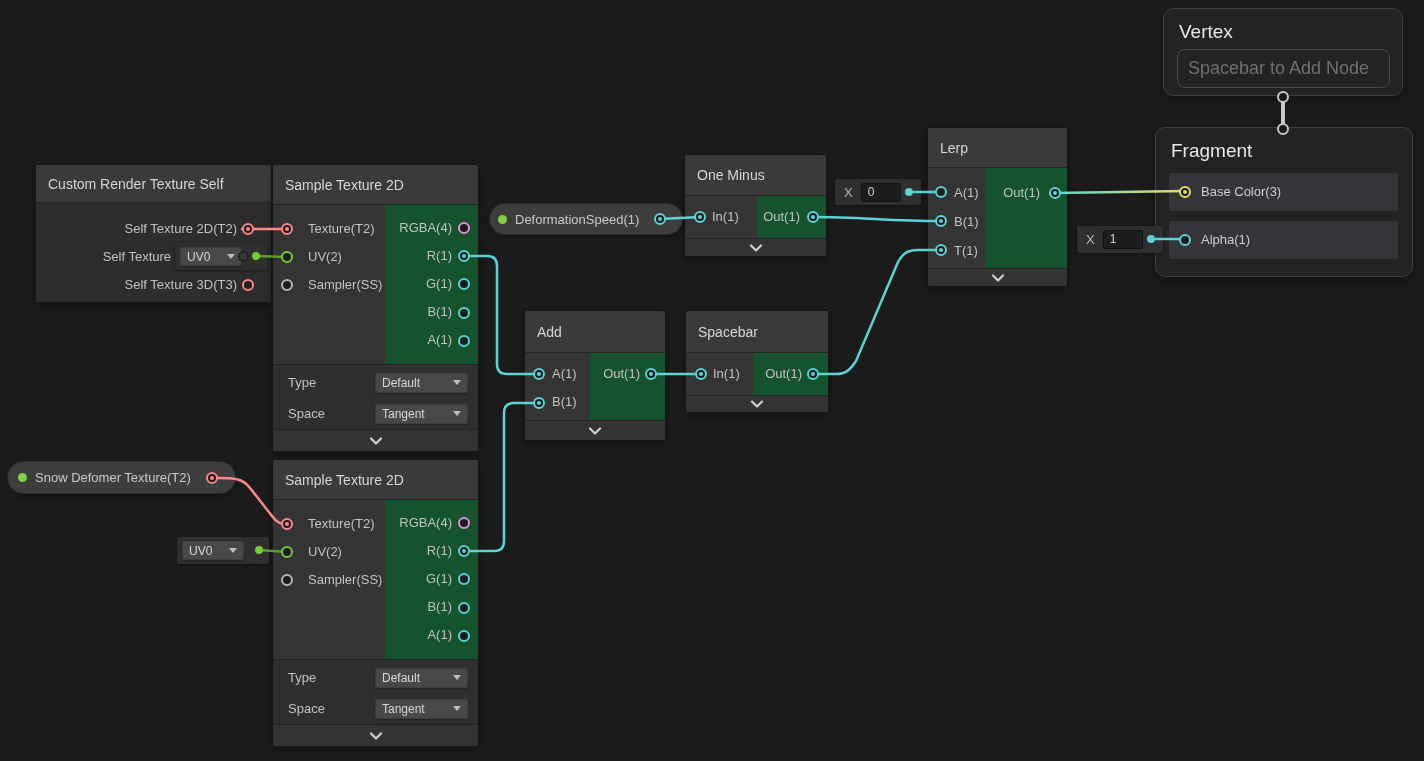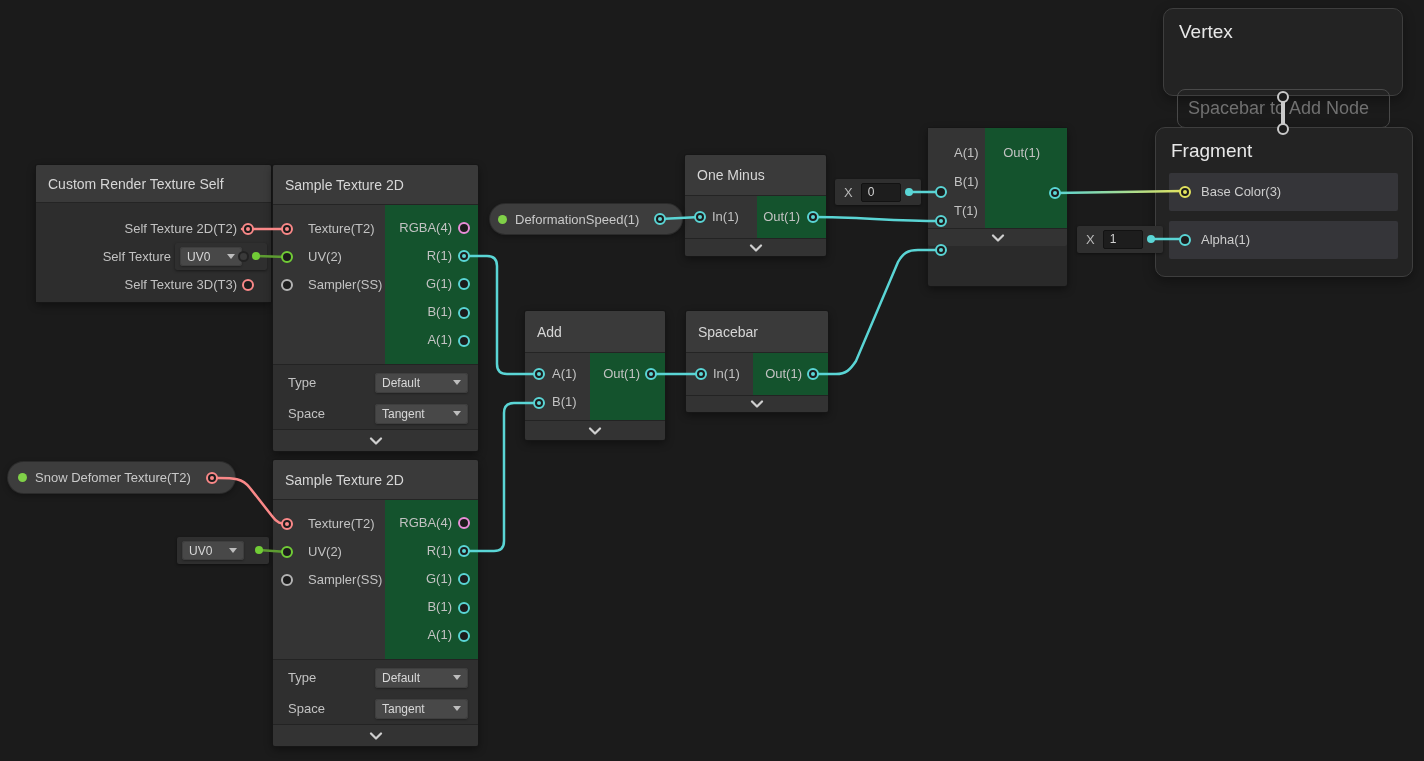--- a/index.html
+++ b/index.html
@@ -40,21 +40,21 @@
   .pc-pink{border-color:var(--pink);color:var(--pink);}
   .pc-yellow{border-color:var(--yellow);color:var(--yellow);}
   .pc-gray{border-color:var(--gray);color:var(--gray);}
 
   
   .ctx{position:absolute;background:#232323;border:1px solid #3e3e3e;border-radius:10px;
     box-sizing:border-box;box-shadow:0 4px 12px rgba(0,0,0,.35);}
   .ctxtitle{font-size:19px;color:#e8e8e8;padding:12px 0 0 15px;}
   .vph{position:absolute;left:13px;top:40px;width:213px;height:39px;border:1px solid #494949;
     border-radius:8px;font-size:18px;color:#707070;line-height:37px;padding-left:10px;
-    box-sizing:border-box;white-space:nowrap;overflow:hidden;margin-top:40px;}
+    box-sizing:border-box;white-space:nowrap;overflow:hidden;}
   .ctxrow{position:absolute;background:#353539;border-radius:2px;font-size:13px;color:#cdcdcd;
     line-height:38px;padding-left:32px;box-sizing:border-box;white-space:nowrap;}
 
   
   .pill{position:absolute;background:#3d3d3d;border-radius:16px;display:flex;align-items:center;
     box-shadow:0 0 0 1px #2b2b2b,0 2px 6px rgba(0,0,0,.4);font-size:13px;color:#c9c9c9;
     box-sizing:border-box;white-space:nowrap;}
   .pdot{width:9px;height:9px;border-radius:50%;background:var(--prop_green);flex:0 0 auto;}
 
   
@@ -244,20 +244,21 @@
     <div class="nfooter" style="height:17px">
       <svg width="14" height="8" viewBox="0 0 14 8">
           <path d="M2 1.5 L7 6.5 L12 1.5" stroke="#cfcfcf" stroke-width="2.2" fill="none" stroke-linecap="round" stroke-linejoin="round"></path>
         </svg>
     </div>
     <span class="port conn pc-cyan" style="left:9px;top:57px"></span>
     <span class="port conn pc-cyan" style="left:121px;top:57px"></span>
   </div>
 
   <div class="node" style="left:928px;top:128px;width:139px;height:158px">
+    <div class="ntitle" style="height:40px">Lerp</div>
     <div class="cols" style="height:100px">
       <div class="colin" style="width:57px;padding-top:10px">
         <div class="prow inr" style="height:29px;line-height:29px;padding-left:26px">A(1)</div>
         <div class="prow inr" style="height:29px;line-height:29px;padding-left:26px">B(1)</div>
         <div class="prow inr" style="height:29px;line-height:29px;padding-left:26px">T(1)</div>
       </div>
       <div class="colout" style="padding-top:11px">
         <div class="prow outr" style="padding-right:27px">Out(1)</div>
       </div>
     </div>

